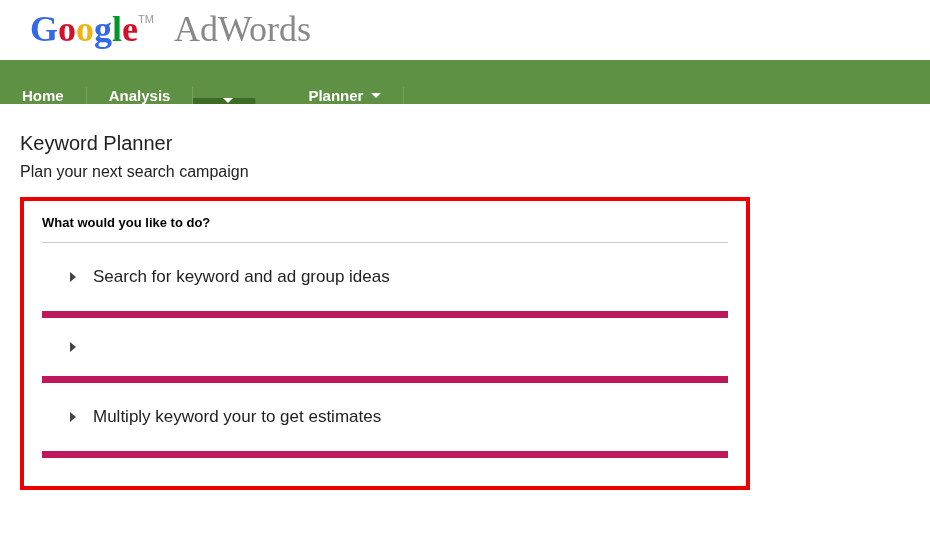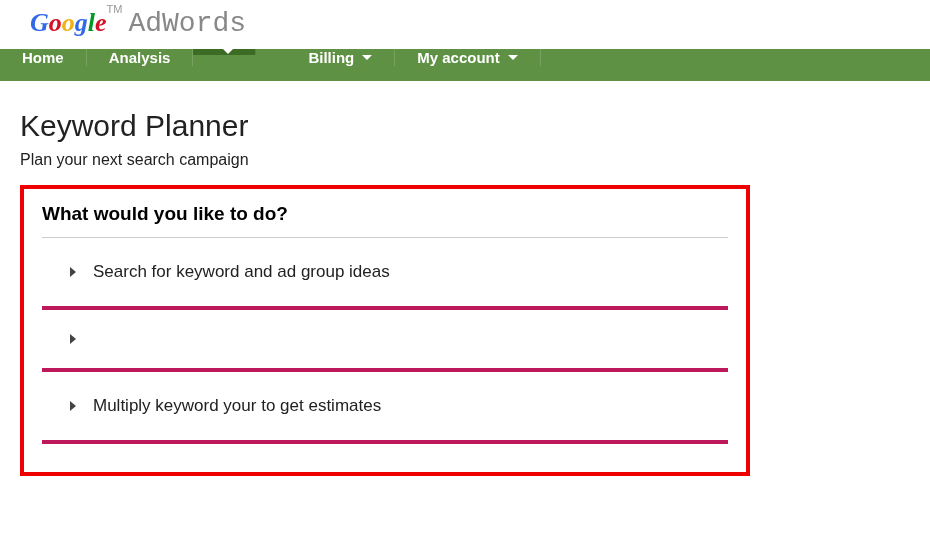--- a/index.html
+++ b/index.html
@@ -13,50 +13,49 @@
       background: #fff;
     }
     .header {
       padding: 8px 30px 10px 30px;
     }
     .logo-container {
       display: flex;
       align-items: baseline;
     }
     .google-logo {
-      font-size: 26px;
+      font-size: 36px;
       font-weight: bold;
       font-family: Georgia, 'Times New Roman', serif;
-      font-style: italic;
     }
     .g1 { color: #3369E8; }
     .g2 { color: #D50F25; }
     .g3 { color: #EEB211; }
     .g4 { color: #3369E8; }
     .g5 { color: #009925; }
     .g6 { color: #D50F25; }
     .tm {
       color: #999;
       font-size: 11px;
       vertical-align: top;
       position: relative;
       top: -18px;
     }
     .adwords {
       color: #888;
-      font-size: 28px;
+      font-size: 36px;
       font-weight: normal;
-      margin-left: 6px;
-      font-family: Liberation Mono, monospace;
+      margin-left: 20px;
+      font-family: Liberation Serif, serif;
     }
     .navbar {
       display: flex;
       background: #5F9144;
-      height: 32px;
-      align-items: flex-start;
+      height: 44px;
+      align-items: flex-end;
     }
     .nav-item {
       color: #fff;
       font-size: 15px;
       font-weight: bold;
       padding: 0 22px;
       display: flex;
       align-items: center;
       border-right: 1px solid rgba(255,255,255,0.15);
       cursor: pointer;
@@ -72,47 +71,47 @@
       display: block;
     }
     .nav-spacer {
       flex: 0 0 30px;
       border-right: 1px solid rgba(255,255,255,0.15);
     }
     .content {
       padding: 28px 20px 20px 20px;
     }
     .page-title {
-      font-size: 30px;
+      font-size: 20px;
       font-weight: normal;
       color: #222;
       margin-bottom: 8px;
     }
     .page-subtitle {
       font-size: 16px;
       color: #222;
       margin-bottom: 16px;
     }
     .red-box {
       border: 4px solid #EE0000;
       padding: 14px 18px 28px 18px;
       width: 730px;
     }
     .question {
-      font-size: 19px;
+      font-size: 13px;
       font-weight: bold;
       color: #000;
       padding-bottom: 12px;
       border-bottom: 1px solid #ccc;
     }
     .option-item {
       display: flex;
       align-items: center;
       padding: 24px 0 24px 28px;
-      border-bottom: 4px solid #be185d;
+      border-bottom: 7px solid #be185d;
       cursor: pointer;
     }
     .expand-icon {
       margin-right: 16px;
       display: inline-flex;
     }
     .option-label {
       font-size: 17px;
       color: #222;
     }
@@ -139,29 +138,21 @@
   </div>
   <div class="nav-item active">
     <span class="nav-dropdown-icon">
       <svg width="10" height="6" viewBox="0 0 10 6">
           <path d="M0 0 L5 5 L10 0 Z" fill="#fff"></path>
         </svg>
     </span>
   </div>
   <div class="nav-spacer"></div>
   <div class="nav-item">
-    <span>Billing</span>
-    <span class="nav-dropdown-icon">
-      <svg width="10" height="6" viewBox="0 0 10 6">
-          <path d="M0 0 L5 5 L10 0 Z" fill="#fff"></path>
-        </svg>
-    </span>
-  </div>
-  <div class="nav-item">
-    <span>My account</span>
+    <span>Planner</span>
     <span class="nav-dropdown-icon">
       <svg width="10" height="6" viewBox="0 0 10 6">
           <path d="M0 0 L5 5 L10 0 Z" fill="#fff"></path>
         </svg>
     </span>
   </div>
 </div>
 
 <div class="content">
   <h1 class="page-title">Keyword Planner</h1>

